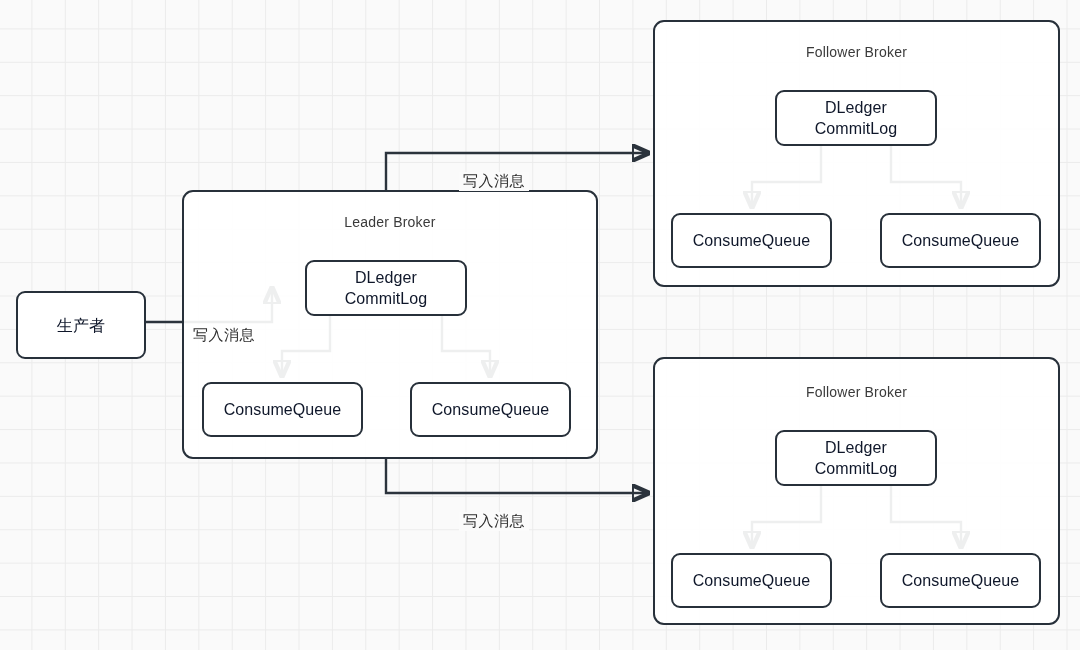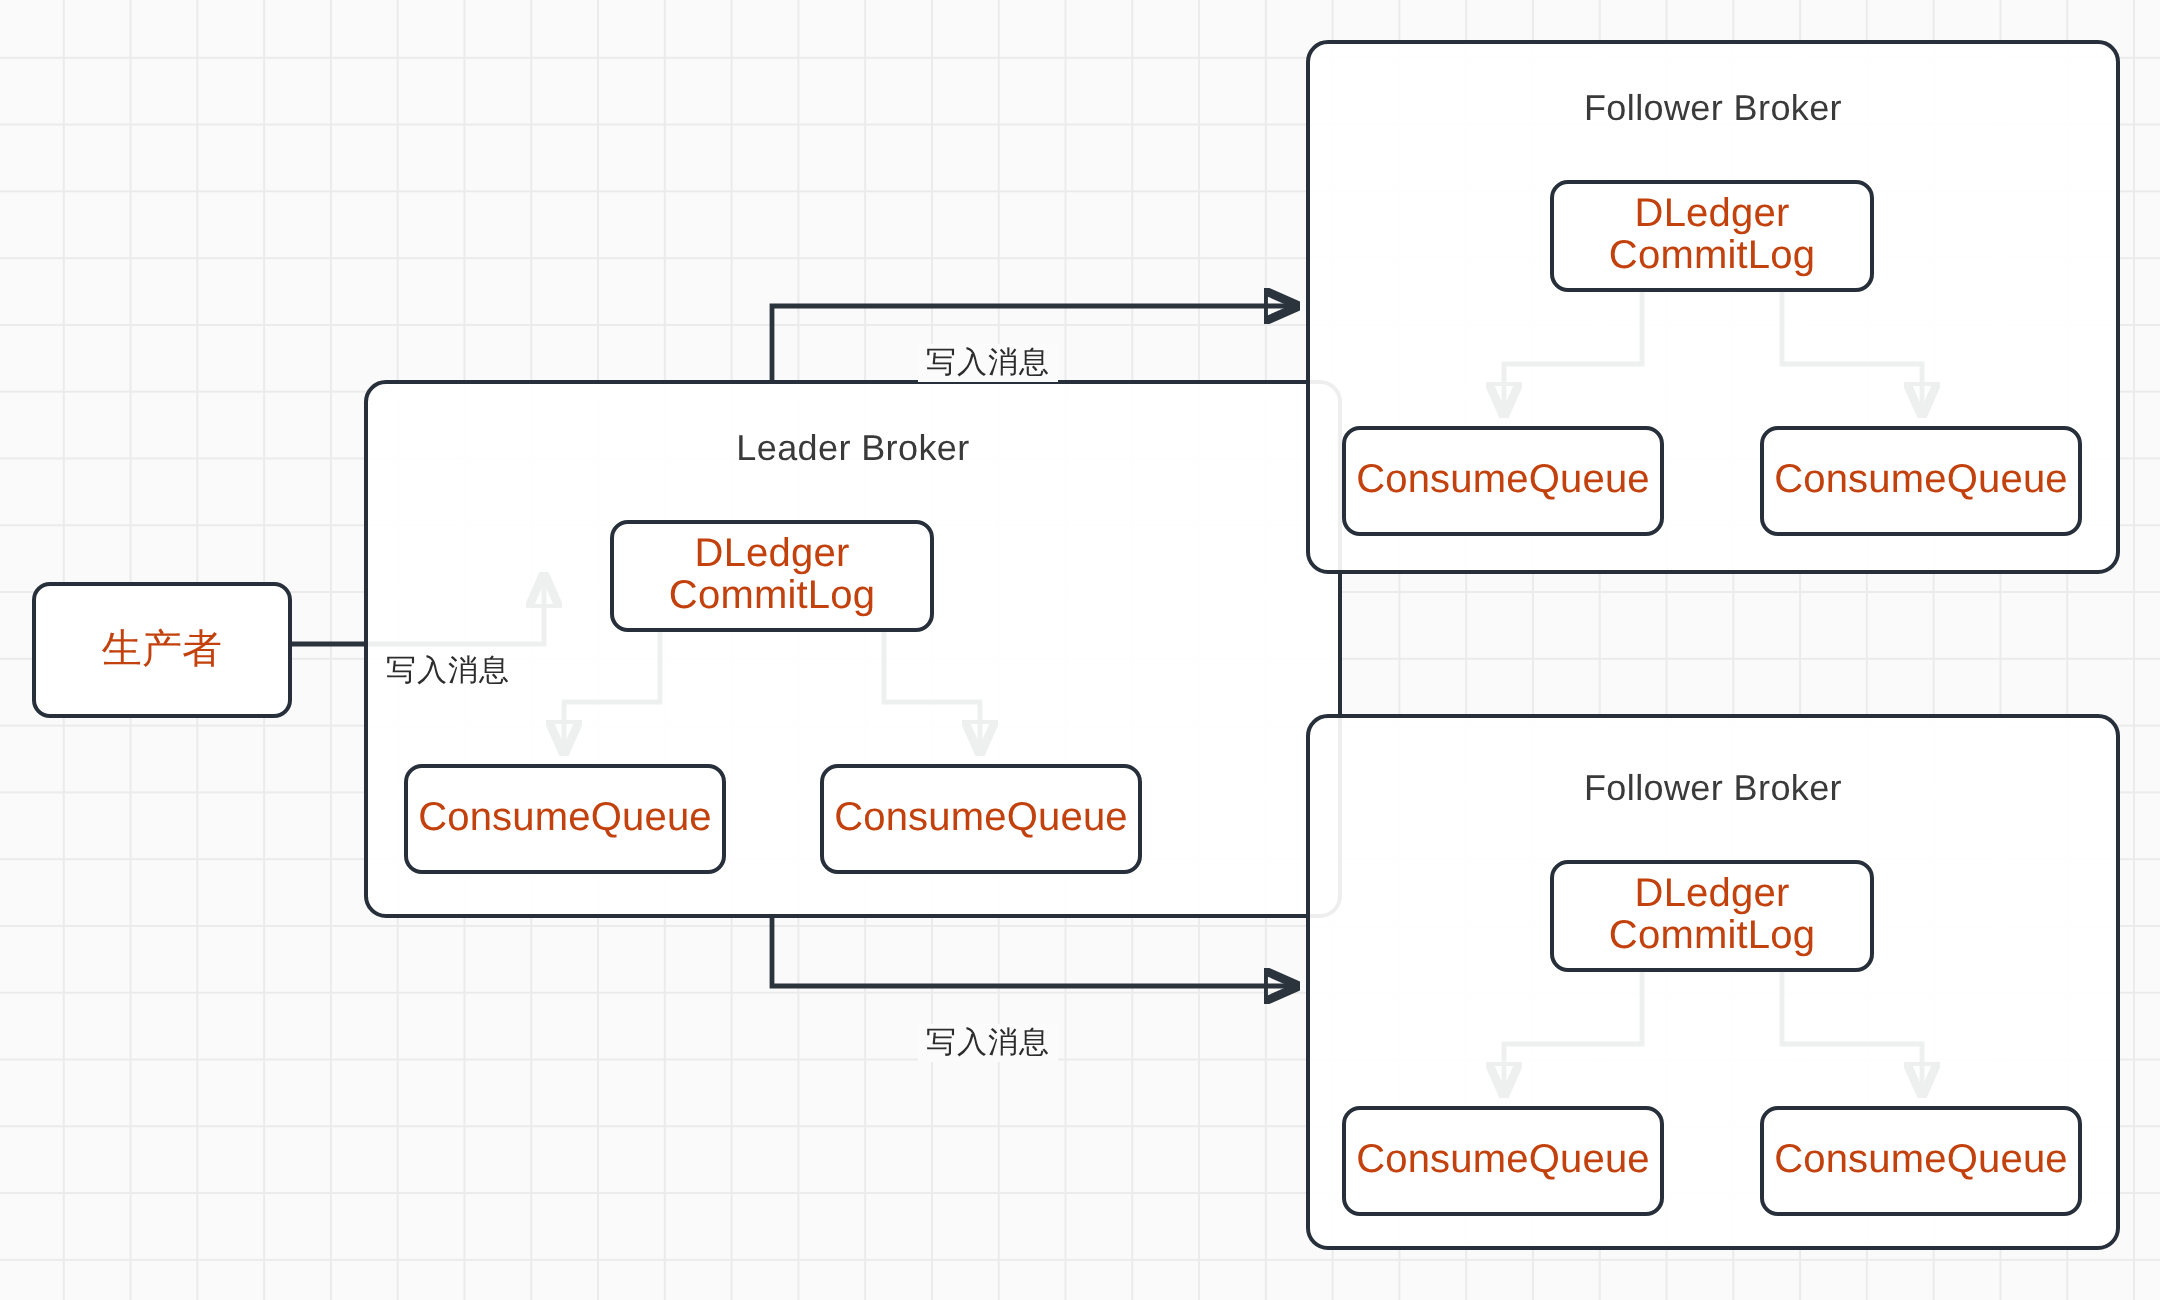--- a/index.html
+++ b/index.html
@@ -38,28 +38,28 @@
     background: rgba(255,255,255,0.92);
     border-radius: 11px;
     border-width: 2.6px;
     display: block;
   }
   .container-title {
     position: absolute;
     left: 0;
     right: 0;
     text-align: center;
-    font-size: 18px;
+    font-size: 14px;
     color: #3a3a3a;
     letter-spacing: .2px;
   }
   .leaf-label {
-    font-size: 20px;
+    font-size: 16px;
     line-height: 21px;
-    color: #c2410c;
+    color: #0f172a;
     letter-spacing: .1px;
     white-space: pre-line;
     padding: 0 4px;
   }
 
   
   #wires {
     position: absolute;
     left: 0;
     top: 0;
@@ -132,21 +132,21 @@
     <path d="M 891 146 L 891 182 L 961 182 L 961 207" marker-end="url(#arrow)"></path>
 
     <path d="M 821 486 L 821 522 L 752 522 L 752 547" marker-end="url(#arrow)"></path>
     <path d="M 891 486 L 891 522 L 961 522 L 961 547" marker-end="url(#arrow)"></path>
   </svg>
 
   <div class="node" style="left:16px; top:291px; width:130px; height:68px;">
     <span class="leaf-label">生产者</span>
   </div>
 
-  <div class="node container-node" style="left:182px; top:190px; width:489px; height:269px;">
+  <div class="node container-node" style="left:182px; top:190px; width:416px; height:269px;">
     <div class="container-title" style="top:22px;">Leader Broker</div>
   </div>
 
   <div class="node" style="left:305px; top:260px; width:162px; height:56px;">
     <span class="leaf-label">DLedger
 CommitLog</span>
   </div>
 
   <div class="node" style="left:202px; top:382px; width:161px; height:55px;">
     <span class="leaf-label">ConsumeQueue</span>

